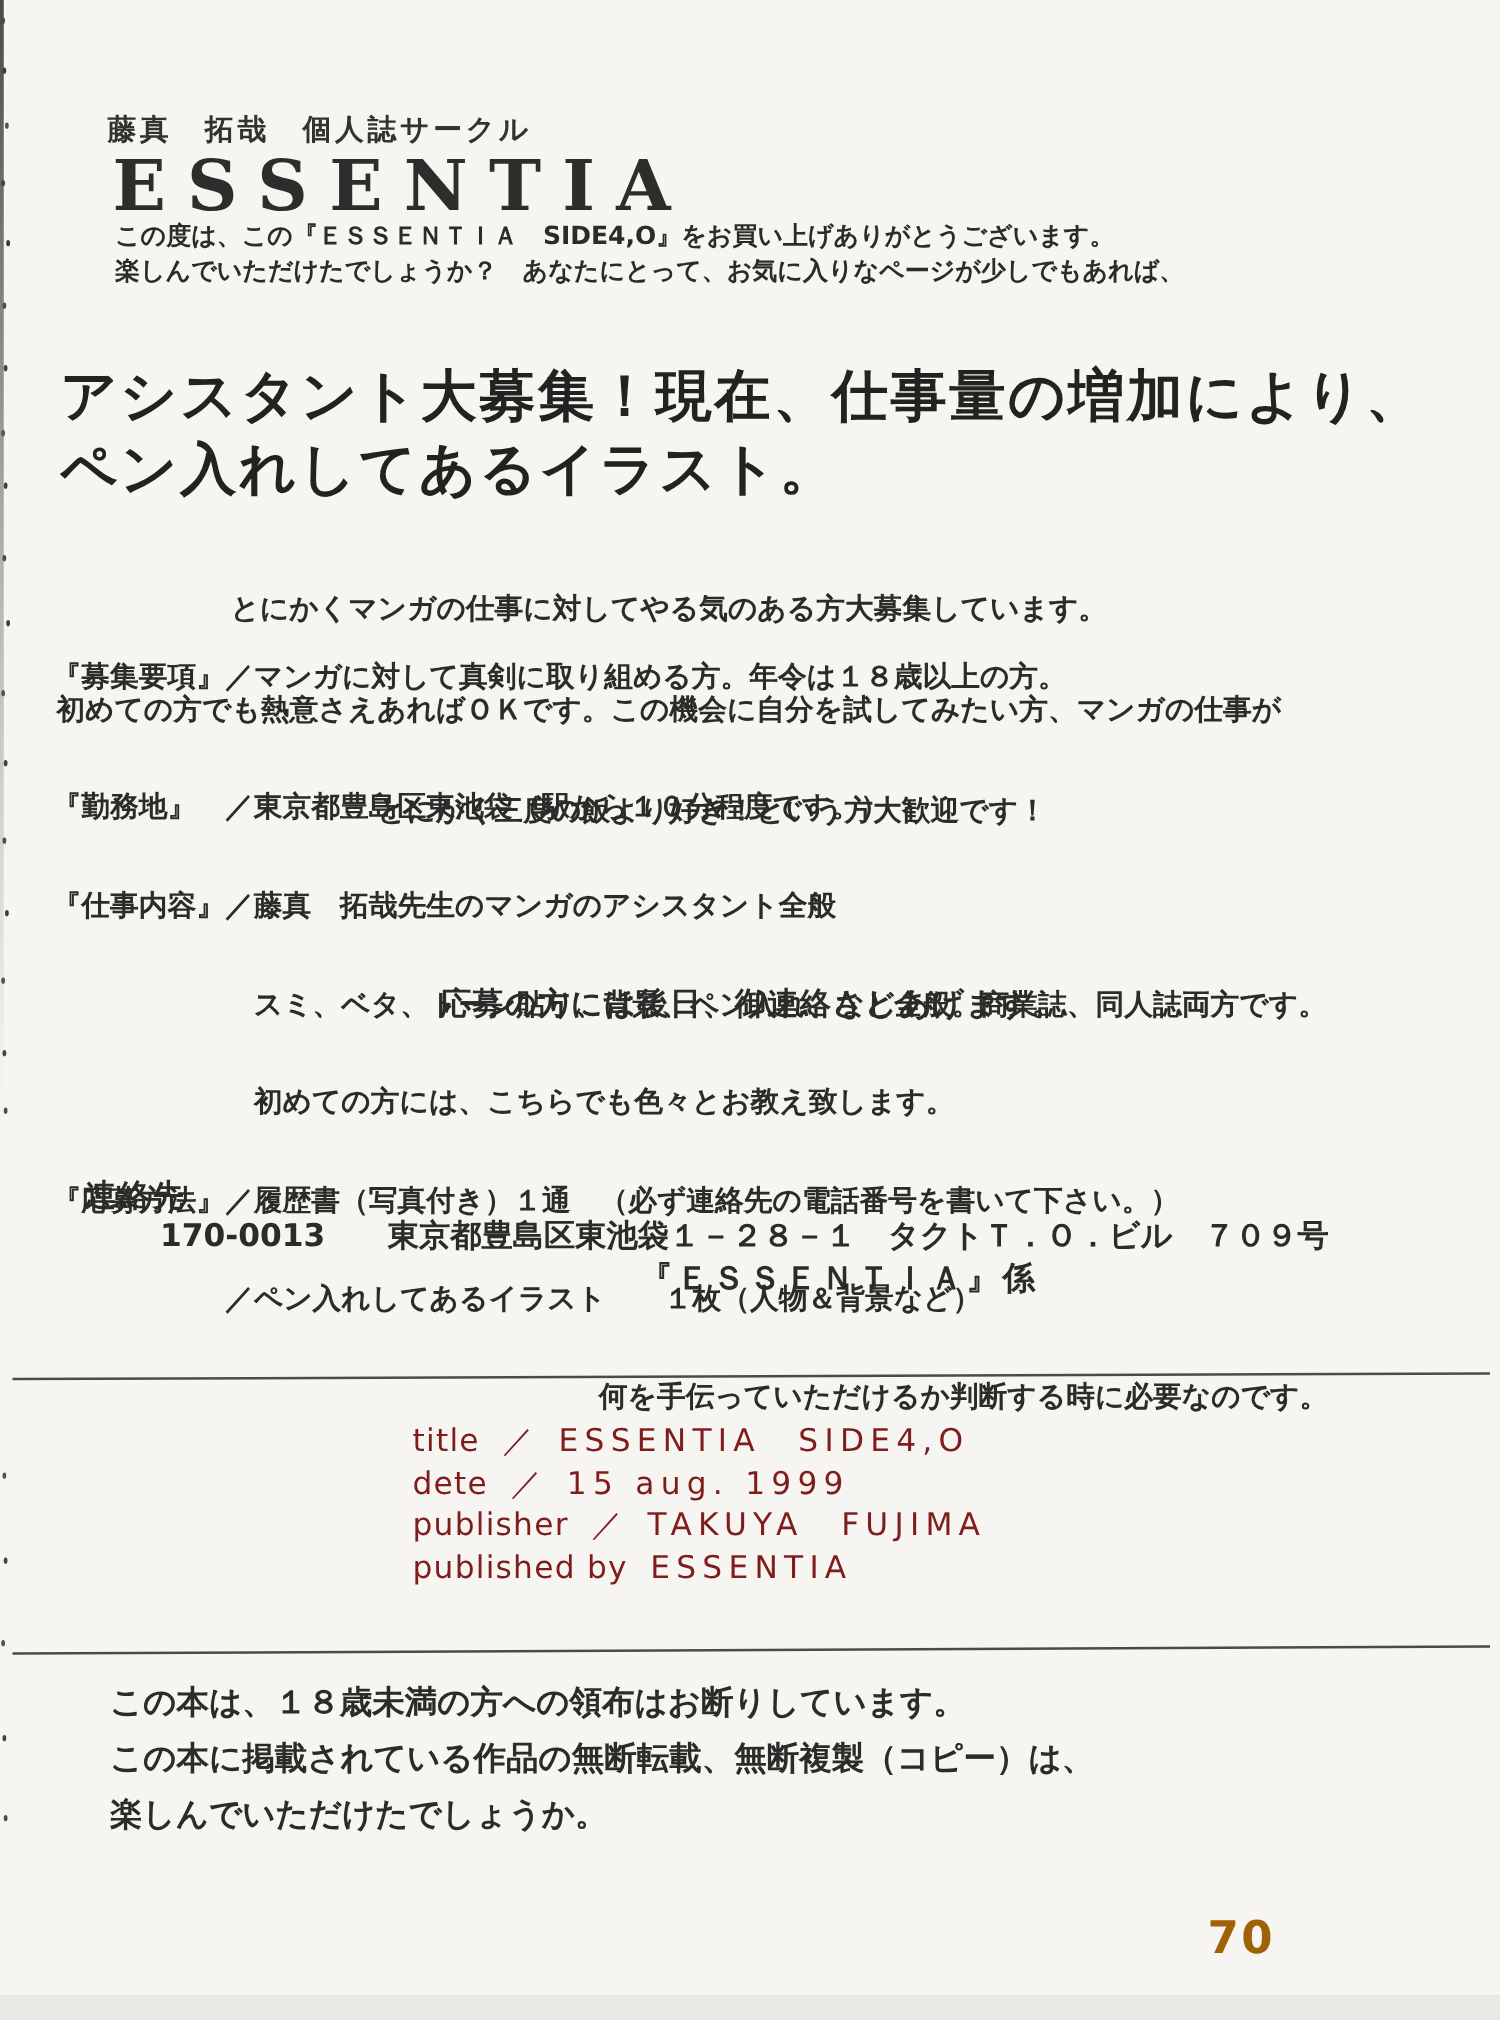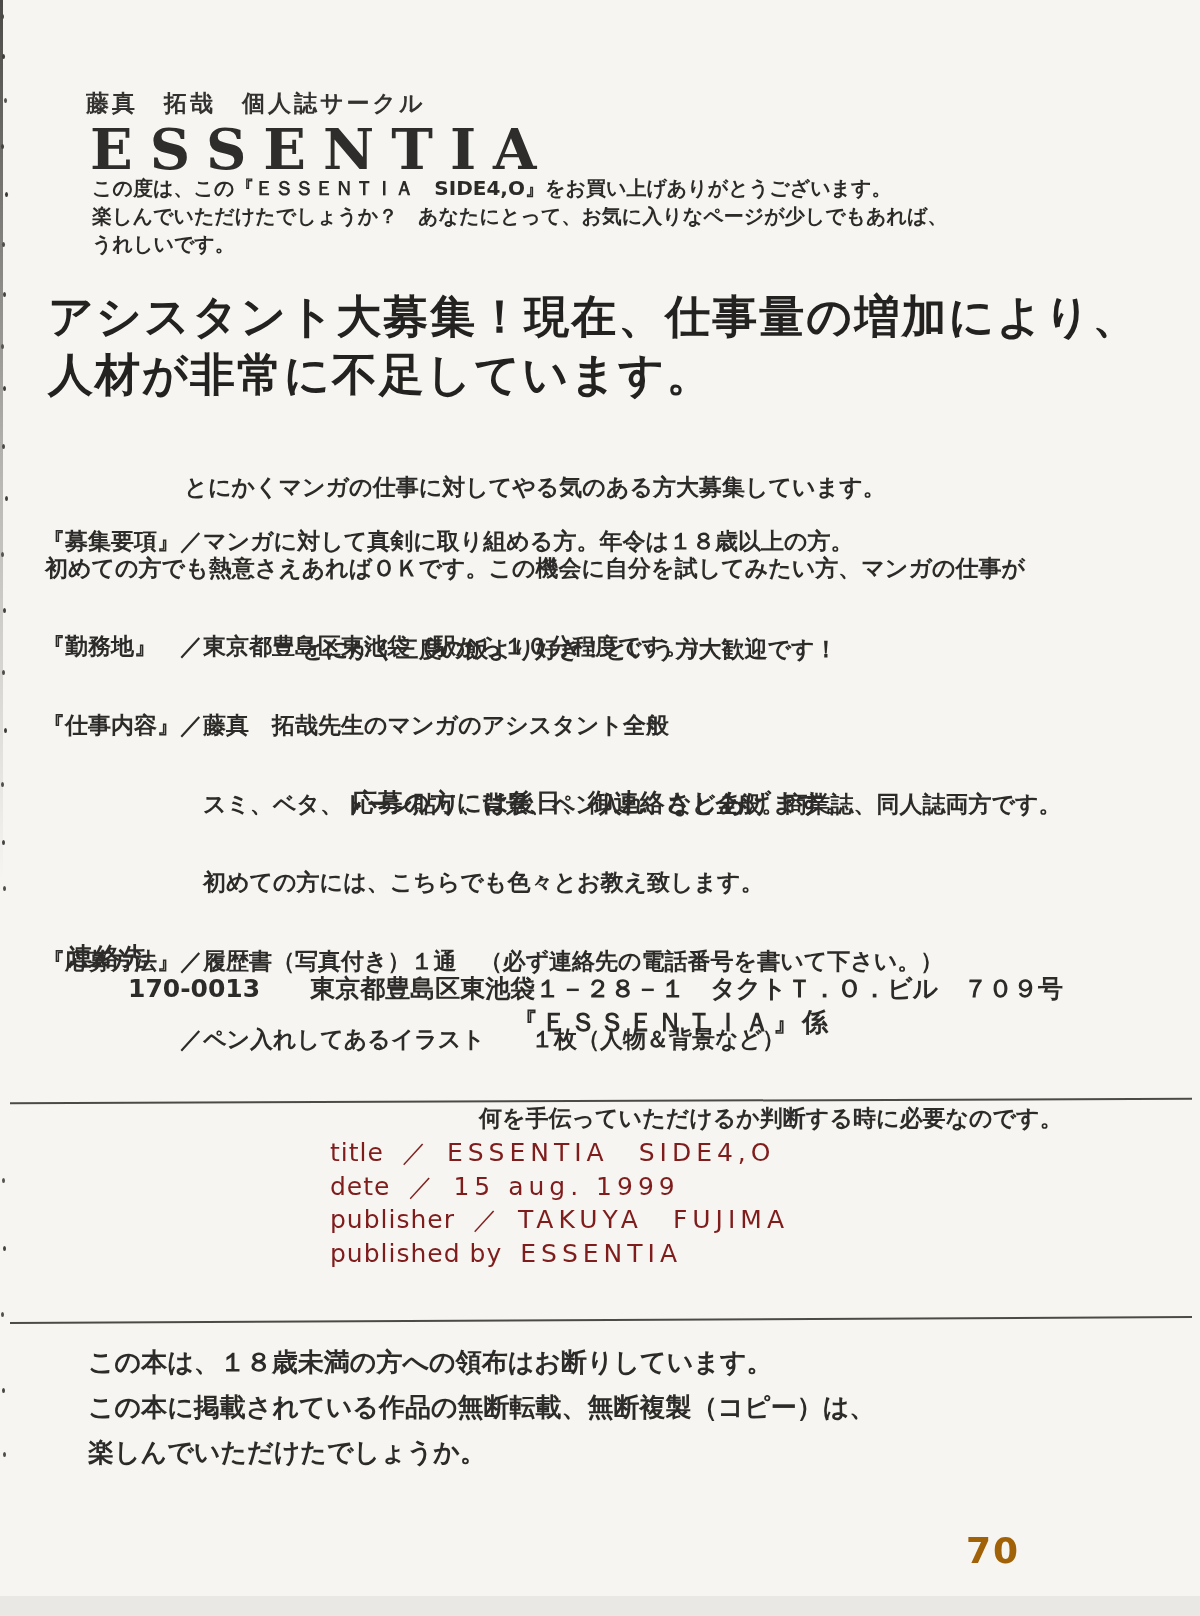--- a/index.html
+++ b/index.html
@@ -82,26 +82,25 @@
   <div class="edge"></div>
   <div class="specks"></div>
 
   <div class="abs circle-label">藤真　拓哉　個人誌サークル</div>
 
   <h1 class="abs main-title">ESSENTIA</h1>
 
   <div class="abs intro">
     <div>この度は、この『ＥＳＳＥＮＴＩＡ　SIDE4,O』をお買い上げありがとうございます。</div>
     <div>楽しんでいただけたでしょうか？　あなたにとって、お気に入りなページが少しでもあれば、</div>
-    <div>うれしいです。</div>
   </div>
 
   <div class="abs headline">
     <div>アシスタント大募集！現在、仕事量の増加により、</div>
-    <div>人材が非常に不足しています。</div>
+    <div>ペン入れしてあるイラスト。</div>
   </div>
 
   <div class="abs pitch pre">
     <div>とにかくマンガの仕事に対してやる気のある方大募集しています。</div>
     <div>初めての方でも熱意さえあればＯＫです。この機会に自分を試してみたい方、マンガの仕事が</div>
     <div>　　　とにかく三度の飯より好き！という方大歓迎です！</div>
   </div>
 
   <div class="abs requirements pre">『募集要項』／マンガに対して真剣に取り組める方。年令は１８歳以上の方。</div>
 

